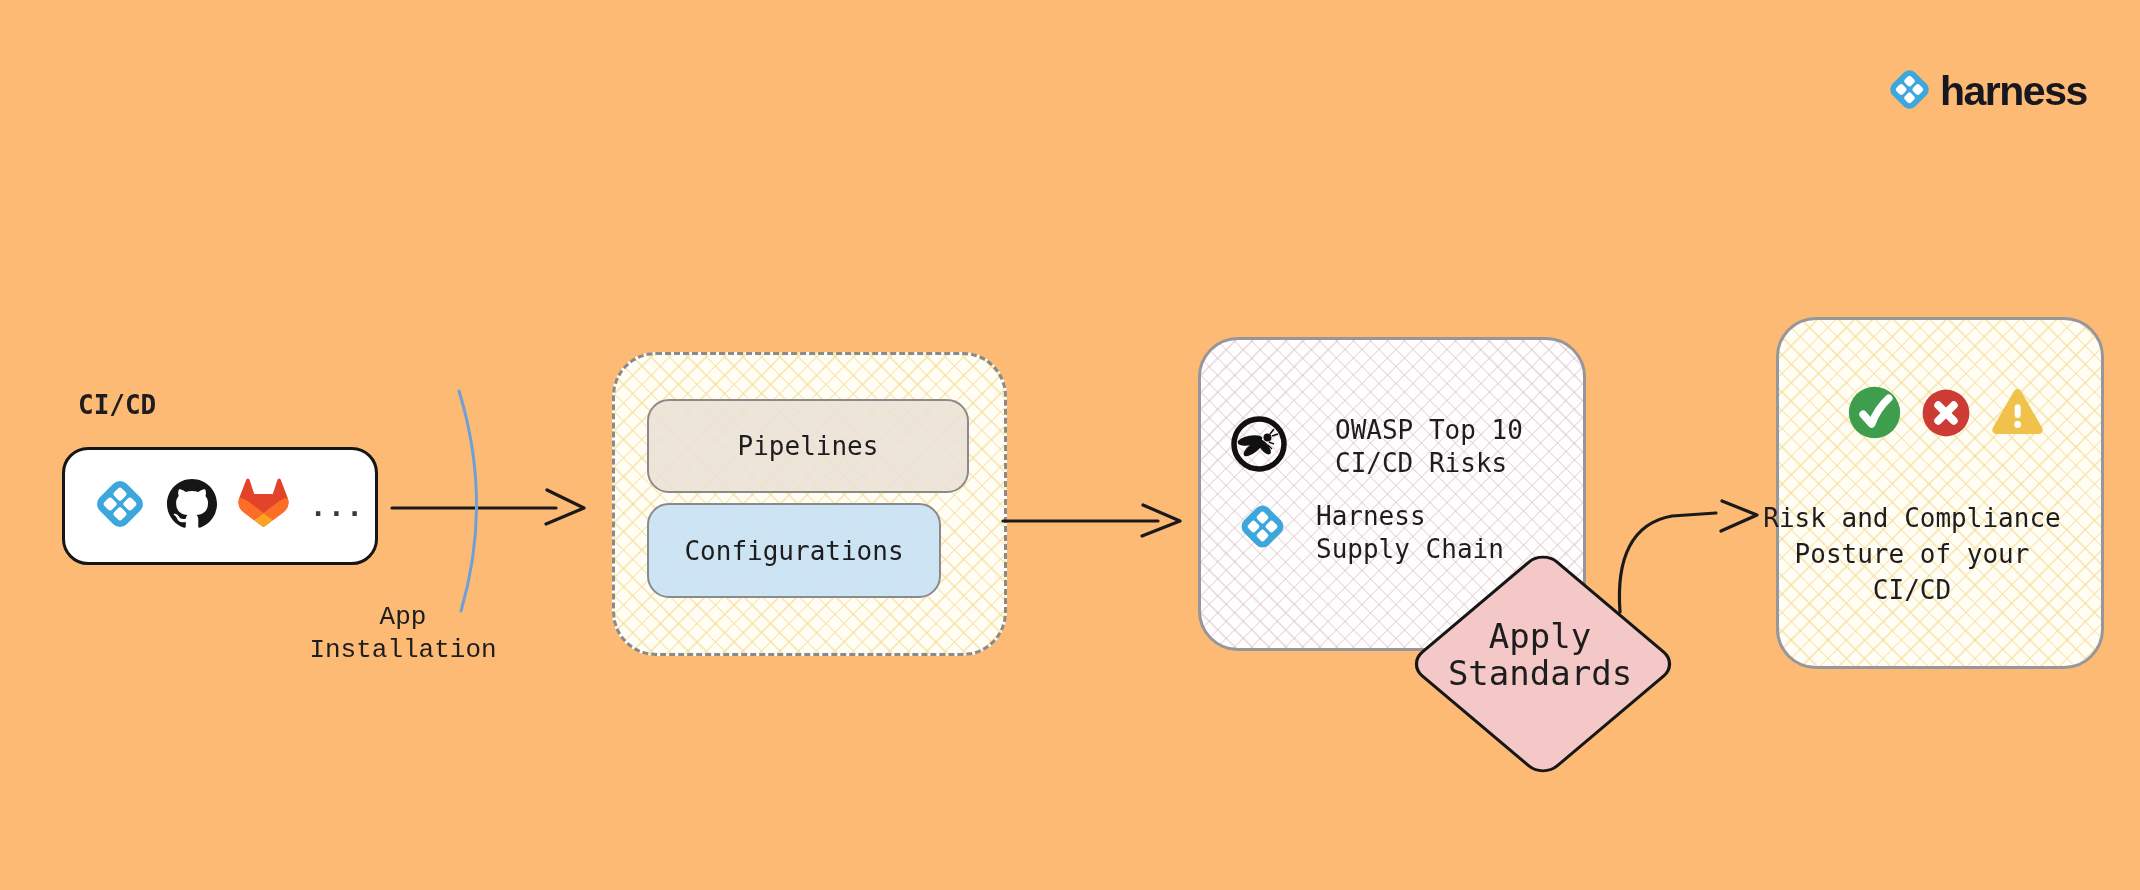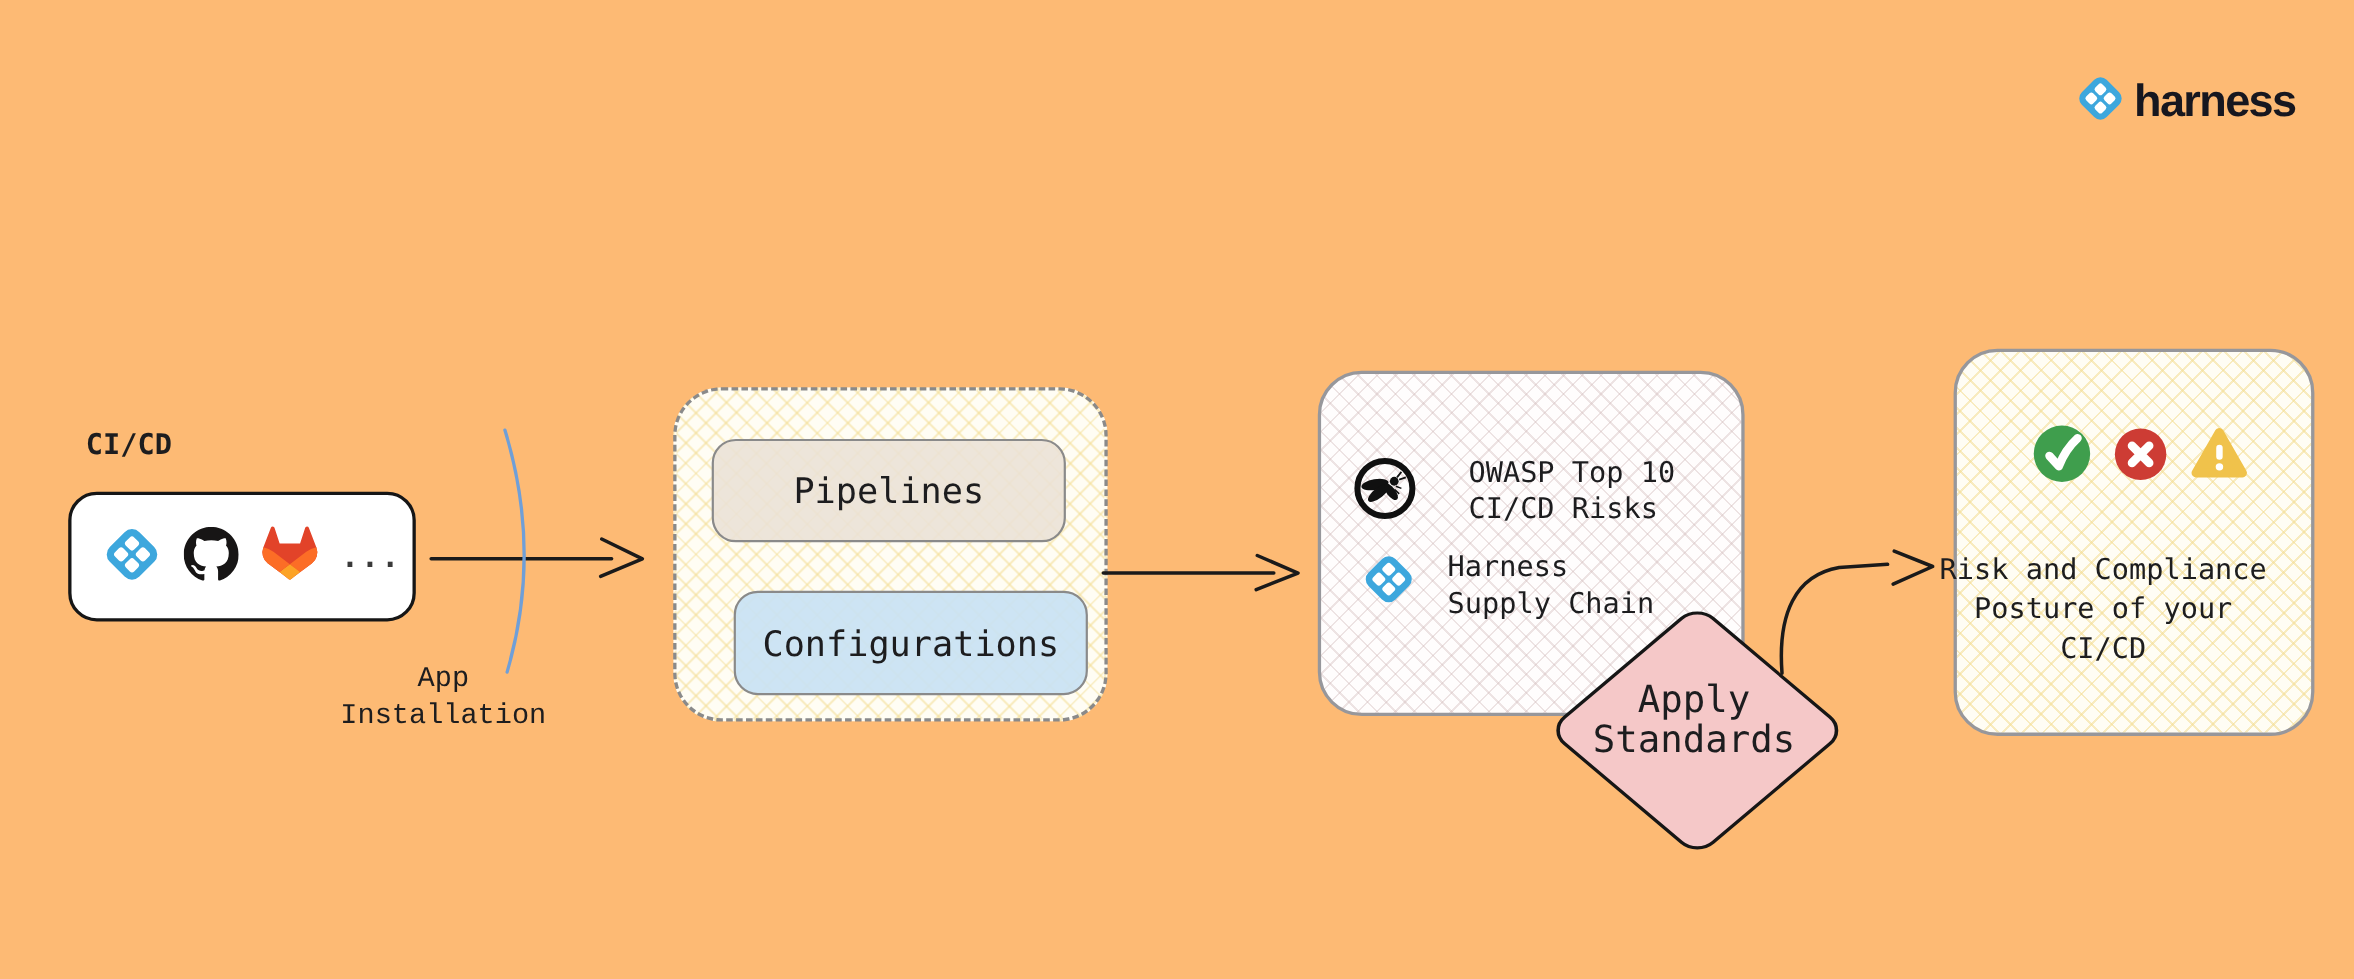--- a/index.html
+++ b/index.html
@@ -49,24 +49,24 @@
   .app-label{left:298px;top:601px;width:210px;text-align:center;font-size:26px;line-height:33px;font-family:Liberation Mono, monospace;}
 
   
   .dash-box{
     left:612px;top:352px;width:395px;height:304px;box-sizing:border-box;
     border:3.5px dashed #8a8a8a;border-radius:44px;
   }
   .pill{
     box-sizing:border-box;border:2.5px solid #8a8a8a;border-radius:22px;
     display:flex;align-items:center;justify-content:center;
-    font-size:32px;
+    font-size:26px;
   }
   .pill-pipelines{left:647px;top:399px;width:322px;height:94px;background:rgba(234,225,214,0.88);}
-  .pill-config{left:647px;top:537px;width:322px;height:95px;background:rgba(201,226,243,0.92);margin-left:20px;}
+  .pill-config{left:647px;top:503px;width:294px;height:95px;background:rgba(201,226,243,0.92);}
 
   
   .std-box{
     left:1198px;top:337px;width:388px;height:314px;box-sizing:border-box;
     border:3px solid #97979b;border-radius:40px;
   }
   .std-label{font-size:26px;line-height:33px;}
 
   
   .diamond{

